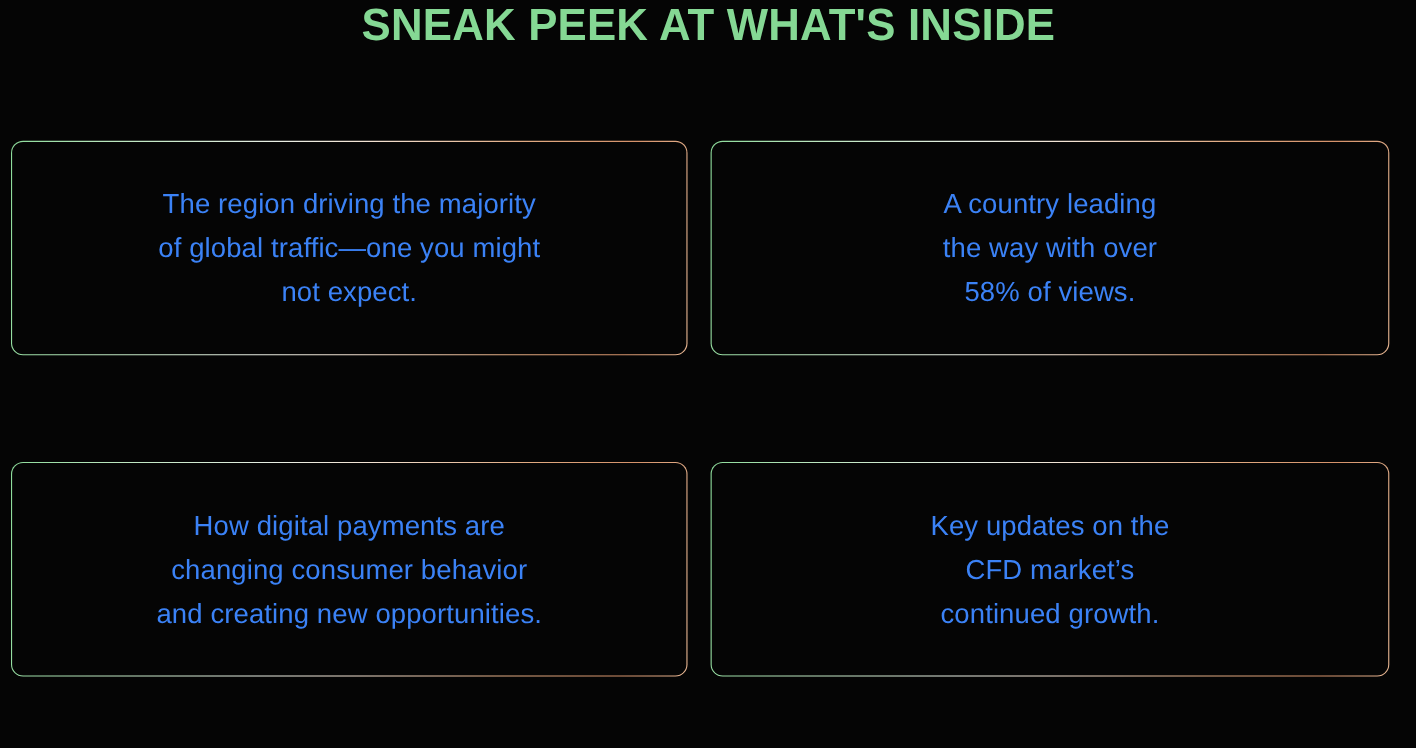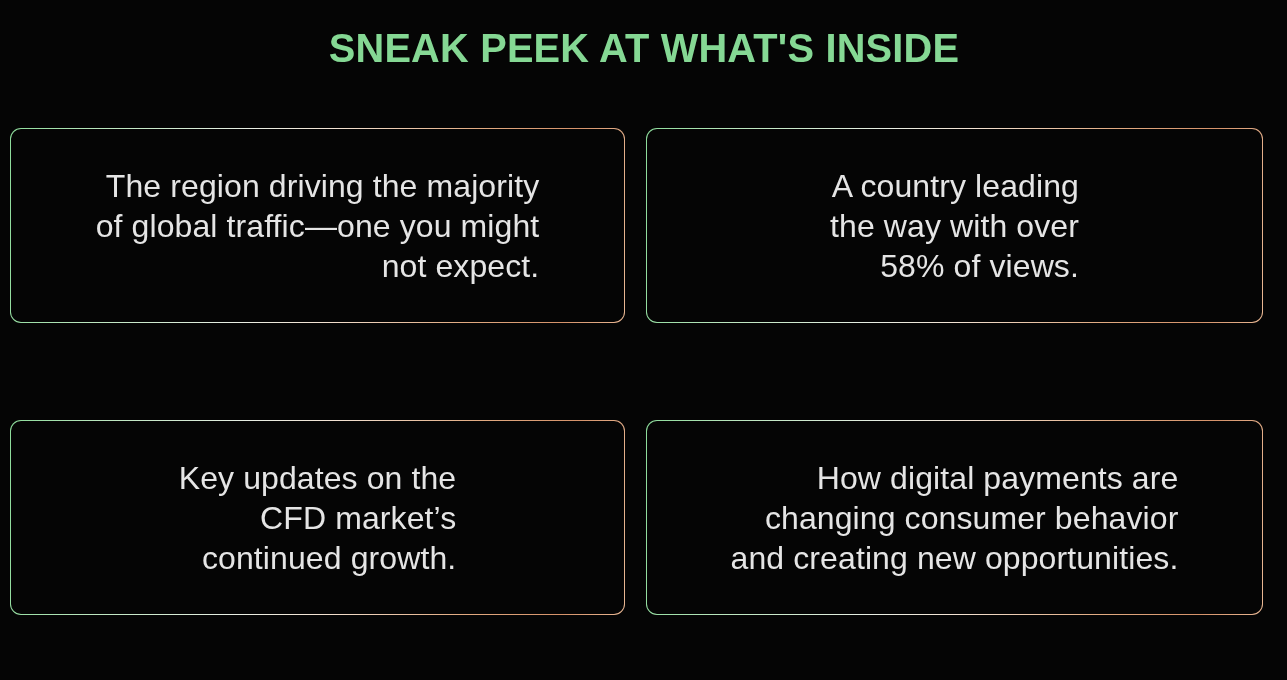--- a/index.html
+++ b/index.html
@@ -23,21 +23,20 @@
     width: 1287px;
     height: 680px;
     background: #050505;
     padding: 0;
   }
 
   
   .heading-wrap {
     width: 100%;
     text-align: center;
-    padding-top: 26px;
   }
 
   .heading {
     display: inline-block;
     font-family: "Liberation Sans Narrow", "Liberation Sans", "DejaVu Sans", sans-serif;
     font-size: 41px;
     font-weight: 700;
     letter-spacing: 0.2px;
     line-height: 1.1;
     color: #85d894;
@@ -81,25 +80,25 @@
     height: 100%;
     border-radius: 10px;
     background: #050505;
     display: flex;
     align-items: center;
     justify-content: center;
     padding: 10px 22px;
   }
 
   .card-text {
-    font-size: 32px;
+    font-size: 25px;
     line-height: 40px;
     font-weight: 400;
-    color: #e5e5e5;
-    text-align: right;
+    color: #3b82f6;
+    text-align: center;
     letter-spacing: 0.1px;
     white-space: pre-line;
   }
 </style>
 </head>
 <body>
 
 <div class="slide">
 
   <div class="heading-wrap">
@@ -119,28 +118,28 @@
     <div class="card">
       <div class="card-inner">
         <p class="card-text">A country leading
 the way with over
 58% of views.</p>
       </div>
     </div>
 
     <div class="card">
       <div class="card-inner">
-        <p class="card-text">Key updates on the
-CFD market’s
-continued growth.</p>
+        <p class="card-text">How digital payments are
+changing consumer behavior
+and creating new opportunities.</p>
       </div>
     </div>
 
     <div class="card">
       <div class="card-inner">
-        <p class="card-text">How digital payments are
-changing consumer behavior
-and creating new opportunities.</p>
+        <p class="card-text">Key updates on the
+CFD market’s
+continued growth.</p>
       </div>
     </div>
 
   </div>
 </div>
 
 </body></html>

